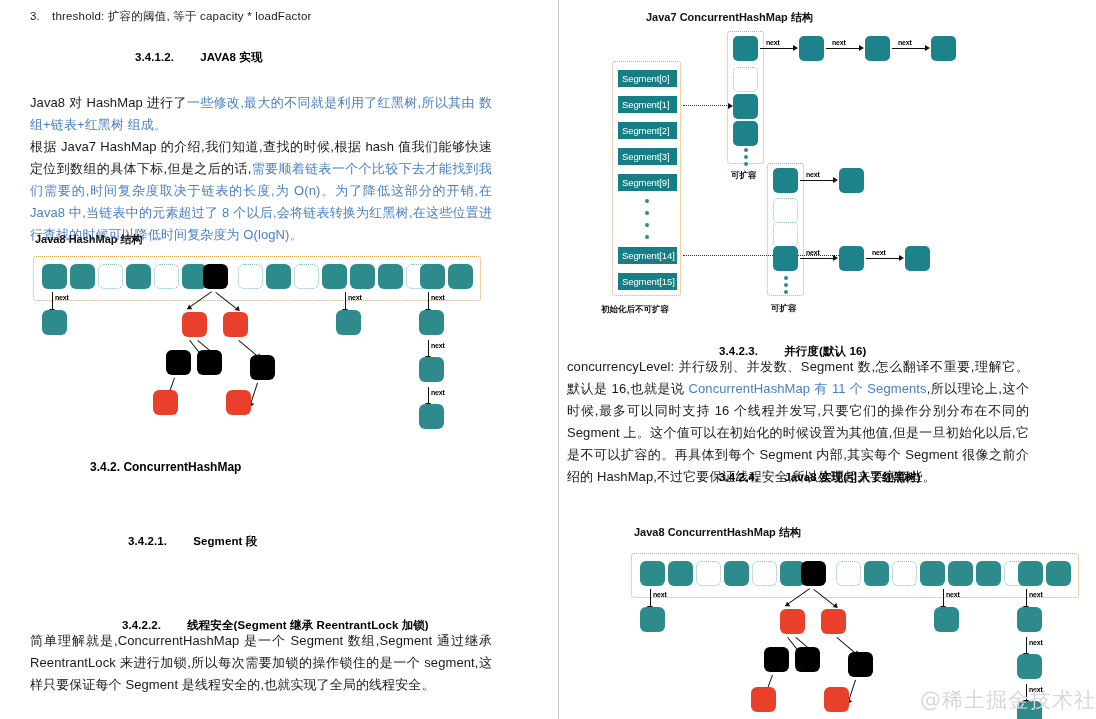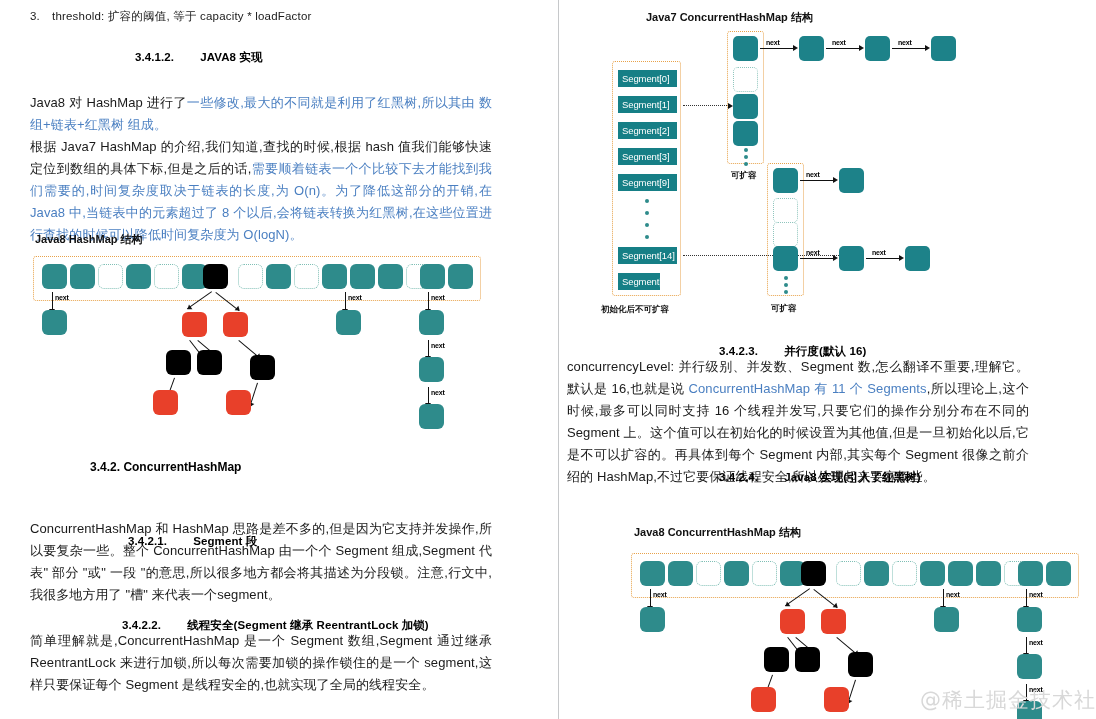--- a/index.html
+++ b/index.html
@@ -275,23 +275,20 @@
     </div>
 
     <div class="h2" style="left:90px; top:460px;">
       <span>3.4.2.</span>&nbsp;<span>ConcurrentHashMap</span>
     </div>
 
     <div class="h3" style="left:128px; top:534px;">
       <span class="num">3.4.2.1.</span><span class="sp"></span><span>Segment 段</span>
     </div>
 
-    <div class="para" style="left:30px; top:518px; width:462px;">
-      <span>ConcurrentHashMap 和 HashMap 思路是差不多的,但是因为它支持并发操作,所以要复杂一</span><span>些。整个 ConcurrentHashMap 由一个个 Segment 组成,Segment 代表" 部分 "或" 一段 "的</span><span>意思,所以很多地方都会将其描述为分段锁。注意,行文中,我很多地方用了 "槽" 来代表一个</span><span>segment。</span>
-    </div>
 
     <div class="h3" style="left:122px; top:618px;">
       <span class="num">3.4.2.2.</span><span class="sp"></span><span>线程安全(Segment 继承 ReentrantLock 加锁)</span>
     </div>
 
     <div class="para" style="left:30px; top:630px; width:462px;">
       <span>简单理解就是,ConcurrentHashMap 是一个 Segment 数组,Segment 通过继承</span><span>ReentrantLock 来进行加锁,所以每次需要加锁的操作锁住的是一个 segment,这样只要保证每</span><span>个 Segment 是线程安全的,也就实现了全局的线程安全。</span>
     </div>
   </div>
 
@@ -307,21 +304,21 @@
       <div class="seg-box" style="left:59px; top:122px; width:59px; height:17px;">Segment[2]</div>
       <div class="seg-box" style="left:59px; top:148px; width:59px; height:17px;">Segment[3]</div>
       <div class="seg-box" style="left:59px; top:174px; width:59px; height:17px;">Segment[9]</div>
       <div class="dotcol" style="left:0; top:0;">
         <div class="dot" style="left:86px; top:199px;"></div>
         <div class="dot" style="left:86px; top:211px;"></div>
         <div class="dot" style="left:86px; top:223px;"></div>
         <div class="dot" style="left:86px; top:235px;"></div>
       </div>
       <div class="seg-box" style="left:59px; top:247px; width:59px; height:17px;">Segment[14]</div>
-      <div class="seg-box" style="left:59px; top:273px; width:42px; height:17px;">Segment[15]</div>
+      <div class="seg-box" style="left:59px; top:273px; width:59px; height:17px;">Segment[15]</div>
       <div class="zh-cap" style="left:42px; top:304px;">初始化后不可扩容</div>
 
       <div class="arrow-right dotted" style="left:124px; top:105px; width:46px;"></div>
 
       <div class="arrow-right dotted" style="left:124px; top:255px; width:168px;"></div>
 
       <div class="bucket-col-frame" style="left:168px; top:31px; width:37px; height:133px;"></div>
       <div class="vcell teal" style="left:174px; top:36px;"></div>
       <div class="vcell empty" style="left:174px; top:67px;"></div>
       <div class="vcell teal" style="left:174px; top:94px;"></div>

